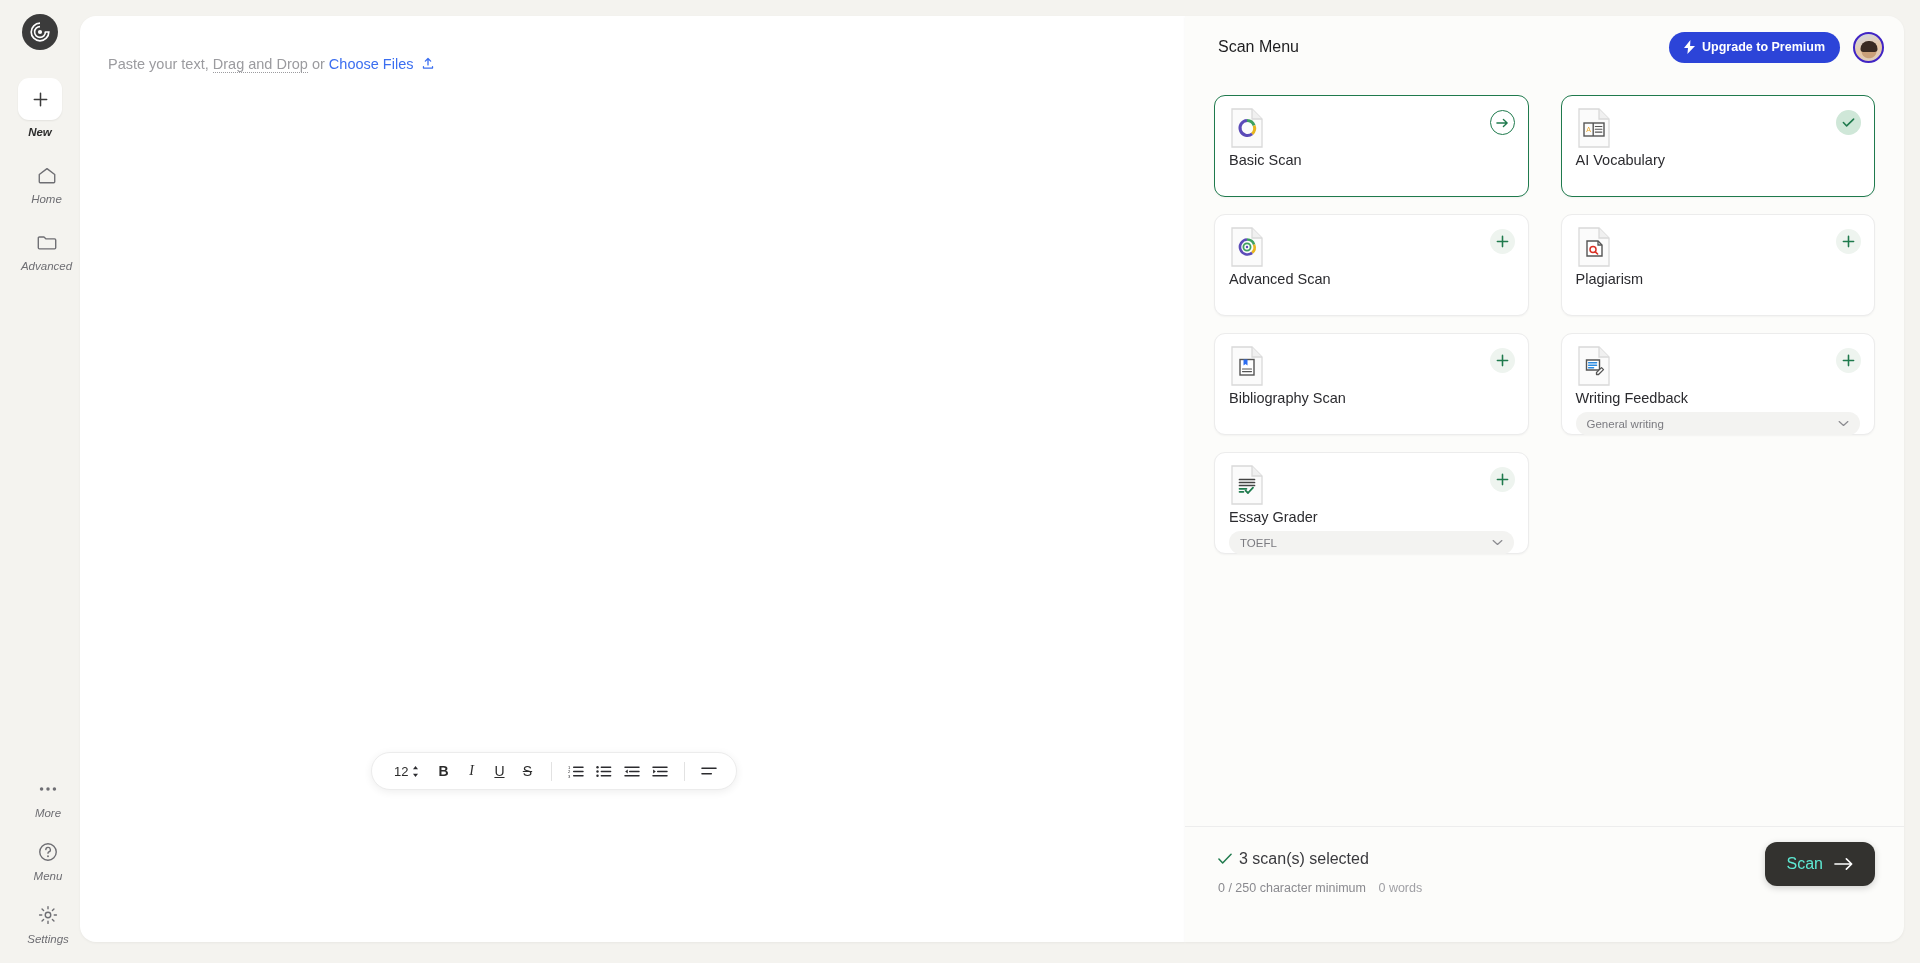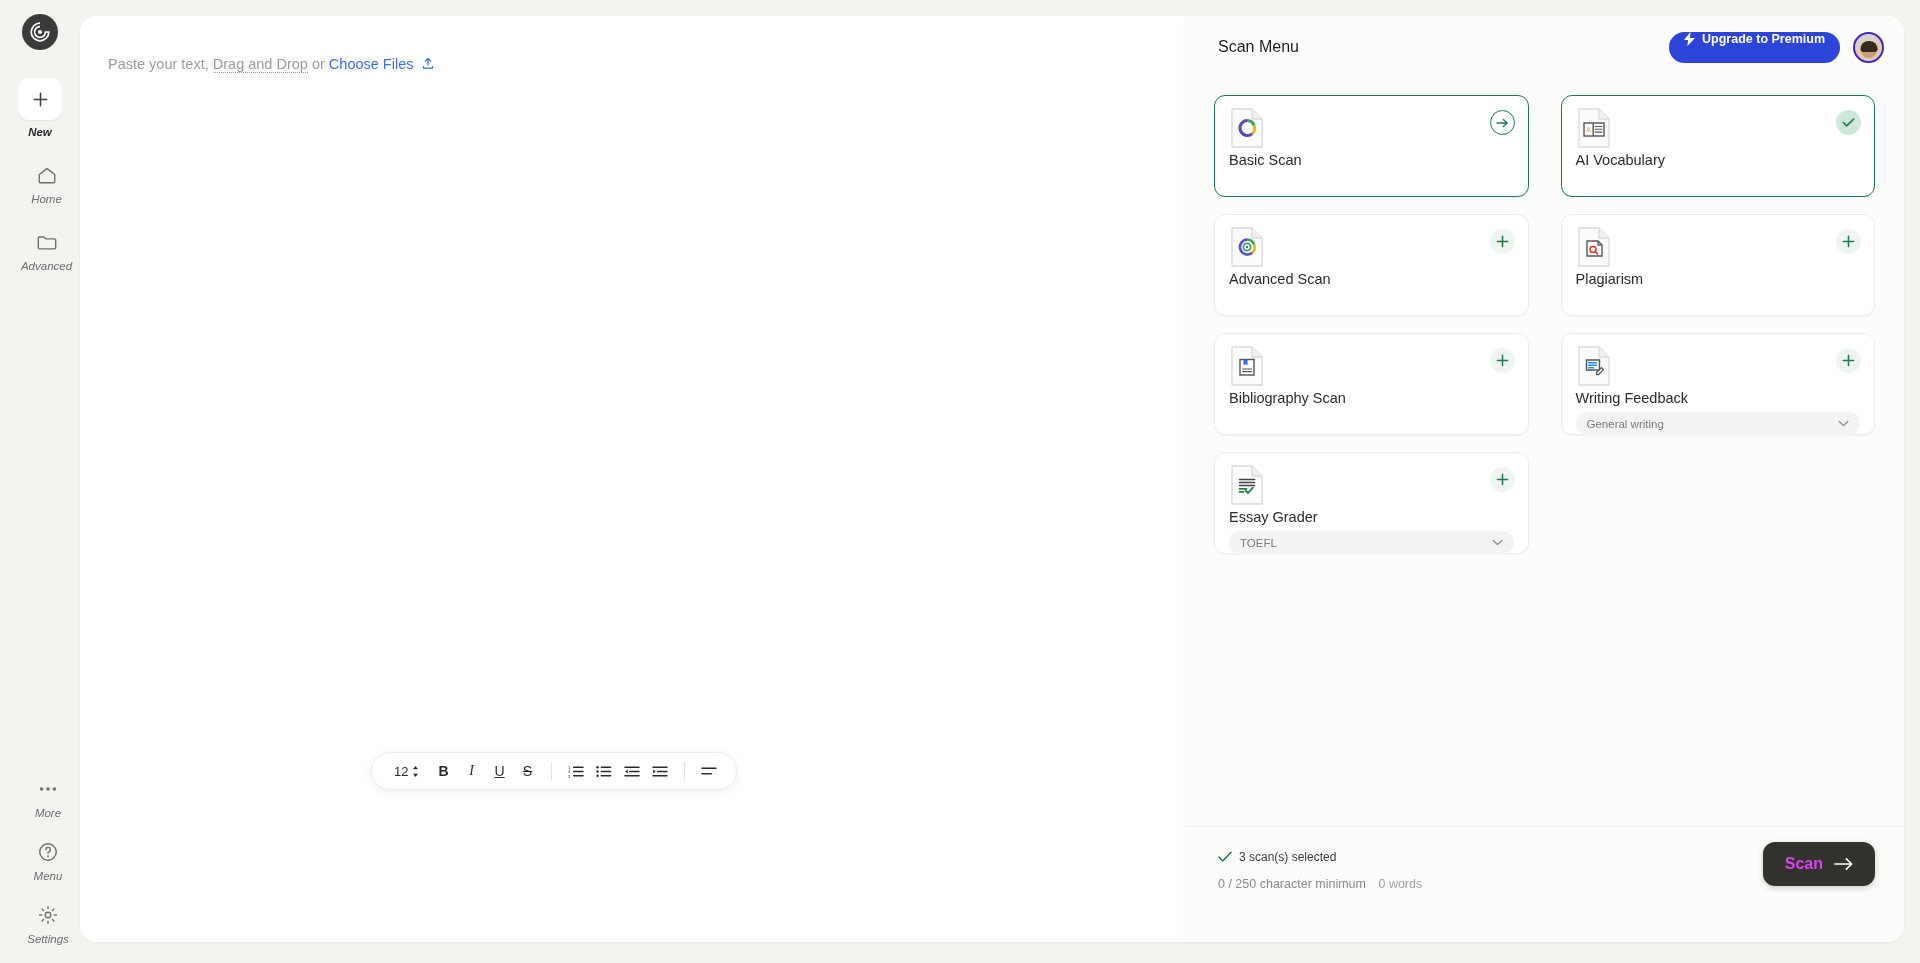--- a/index.html
+++ b/index.html
@@ -94,21 +94,21 @@
   .scan {
     position: absolute; left: 1185px; top: 16px; width: 719px; height: 926px;
     background: #fcfcfa; border-radius: 0 16px 16px 0;
     box-shadow: 0 1px 3px rgba(0,0,0,.05);
   }
   .scan-head {
     height: 62px; display: flex; align-items: center; padding: 0 20px 0 33px;
   }
   .scan-title { font-size: 16px; color: #1d1d1f; }
   .upgrade {
-    display: flex; align-items: flex-start; gap: 7px;
+    display: flex; align-items: center; gap: 7px;
     background: #2c44d8; color: #fff; border-radius: 19px; height: 31px;
     padding: 0 15px; font-size: 12.5px; font-weight: 700; cursor: pointer;
   }
   .avatar {
     margin-left: 13px; width: 31px; height: 31px; border-radius: 50%;
     border: 2.4px solid #4024c4; overflow: hidden; cursor: pointer;
     background: linear-gradient(160deg,#cfd8e8 0%,#e8c9a6 55%,#d9cfc4 100%);
     position: relative;
   }
   .avatar::after {
@@ -148,27 +148,27 @@
     padding: 0 11px; font-size: 11.5px; color: #7b7b80; cursor: pointer;
   }
 
   
   .scan-foot {
     position: absolute; left: 0; bottom: 0; width: 719px; height: 116px;
     border-top: 1px solid #ededed; padding: 23px 29px 0 33px;
     display: flex; align-items: flex-start;
   }
   .foot-left { flex: 1; }
-  .sel-row { display: flex; align-items: center; gap: 7px; font-size: 12px; color: #3a3a3e; }
+  .sel-row { display: flex; align-items: center; gap: 7px; font-size: 16px; color: #3a3a3e; }
   .count-row { margin-top: 13px; font-size: 12.5px; color: #8a8a8f; }
   .count-row .words { margin-left: 9px; color: #a0a0a5; }
   .scan-btn {
-    margin-top: -8px; background: #33322f; color: #d946ef; border-radius: 12px;
+    margin-top: -8px; background: #33322f; color: #5eead4; border-radius: 12px;
     height: 44px; padding: 0 22px; display: flex; align-items: center; gap: 11px;
-    font-size: 16px; font-weight: 700; cursor: pointer;
+    font-size: 16px; font-weight: 400; cursor: pointer;
     box-shadow: 0 2px 7px rgba(0,0,0,.18);
   }
   svg { display: block; }
 </style>
 </head>
 <body>
 
 <div class="app">
 
   <nav class="rail">

